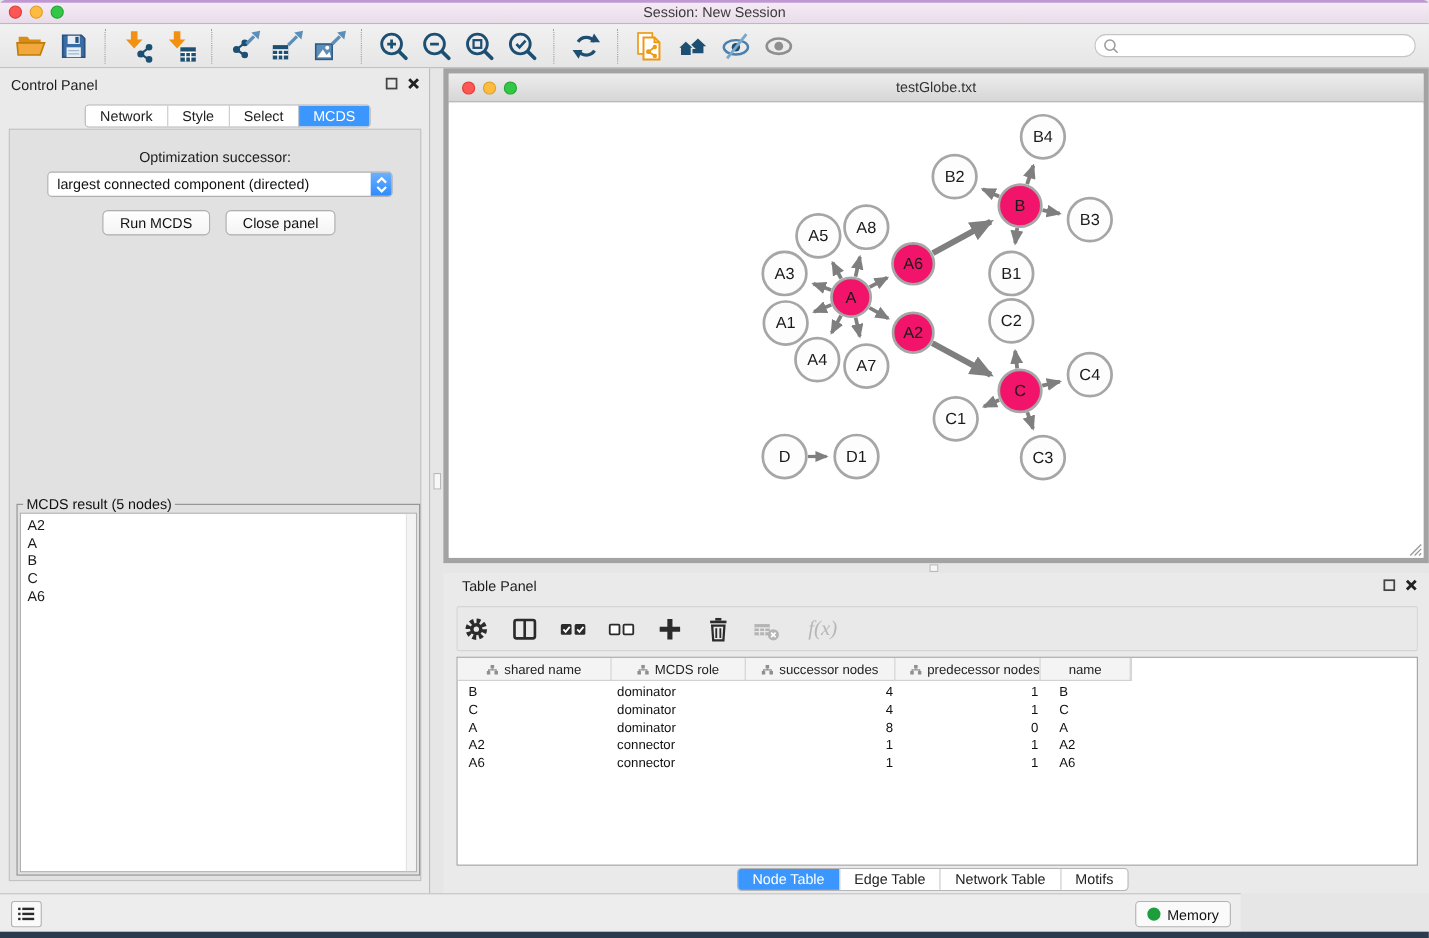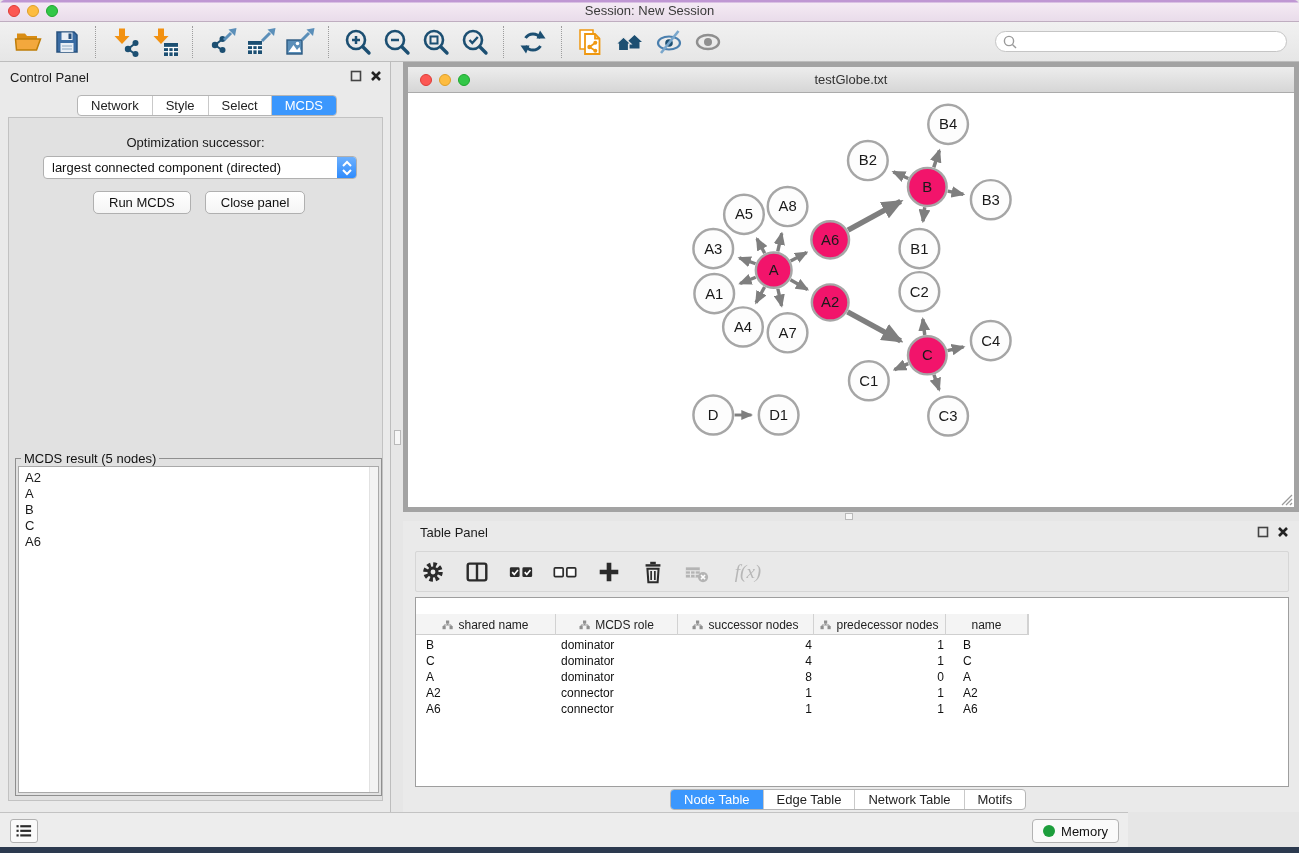--- a/index.html
+++ b/index.html
@@ -139,21 +139,21 @@
   }
   .tp-btn { width:34px; height:32px; display:flex; align-items:center; justify-content:center; }
   .fx { font-family:"Liberation Serif", serif; font-style:italic; font-size:19px; color:#b7b7b7; }
 
   #node-table {
     position:absolute; left:12px; top:76px; width:874px; height:190px;
     background:#fff; border:1px solid #9e9e9e; overflow:hidden;
   }
   #table-header {
     display:flex; height:21px; background:#f4f4f4; border-bottom:1px solid #cfcfcf;
-    font-size:12px; color:#222;margin-top:16px;
+    font-size:12px; color:#222;
   }
   .th {
     display:flex; align-items:center; justify-content:center; gap:5px;
     border-right:1px solid #d2d2d2; height:21px; flex:0 0 auto;
   }
   .tr { display:flex; height:16px; align-items:center; font-size:12px; color:#111; }
   .td { flex:0 0 auto; white-space:nowrap; overflow:hidden; }
   .td0 { padding-left:10px; }
   .td1 { padding-left:5px; }
   .td2, .td3 { text-align:right; padding-right:2px; }
@@ -617,21 +617,21 @@
         </div>
         <div class="th" style="width: 136px;">
           <svg width="11" height="10" viewBox="0 0 11 10">
             <rect x="4" y="0.5" width="3.2" height="3.2" fill="#8f8f8f"></rect>
             <rect x="0.5" y="6" width="3.2" height="3.2" fill="#8f8f8f"></rect>
             <rect x="7.5" y="6" width="3.2" height="3.2" fill="#8f8f8f"></rect>
             <path d="M5.6 3.7 V5 M2.1 6 V5 H9.1 V6" stroke="#8f8f8f" fill="none" stroke-width="1"></path>
           </svg>
           <span>successor nodes</span>
         </div>
-        <div class="th" style="width: 132px;">
+        <div class="th" style="width: 132px; justify-content: flex-end;">
           <svg width="11" height="10" viewBox="0 0 11 10">
             <rect x="4" y="0.5" width="3.2" height="3.2" fill="#8f8f8f"></rect>
             <rect x="0.5" y="6" width="3.2" height="3.2" fill="#8f8f8f"></rect>
             <rect x="7.5" y="6" width="3.2" height="3.2" fill="#8f8f8f"></rect>
             <path d="M5.6 3.7 V5 M2.1 6 V5 H9.1 V6" stroke="#8f8f8f" fill="none" stroke-width="1"></path>
           </svg>
           <span>predecessor nodes</span>
         </div>
         <div class="th" style="width: 82px;">
           <span>name</span>

